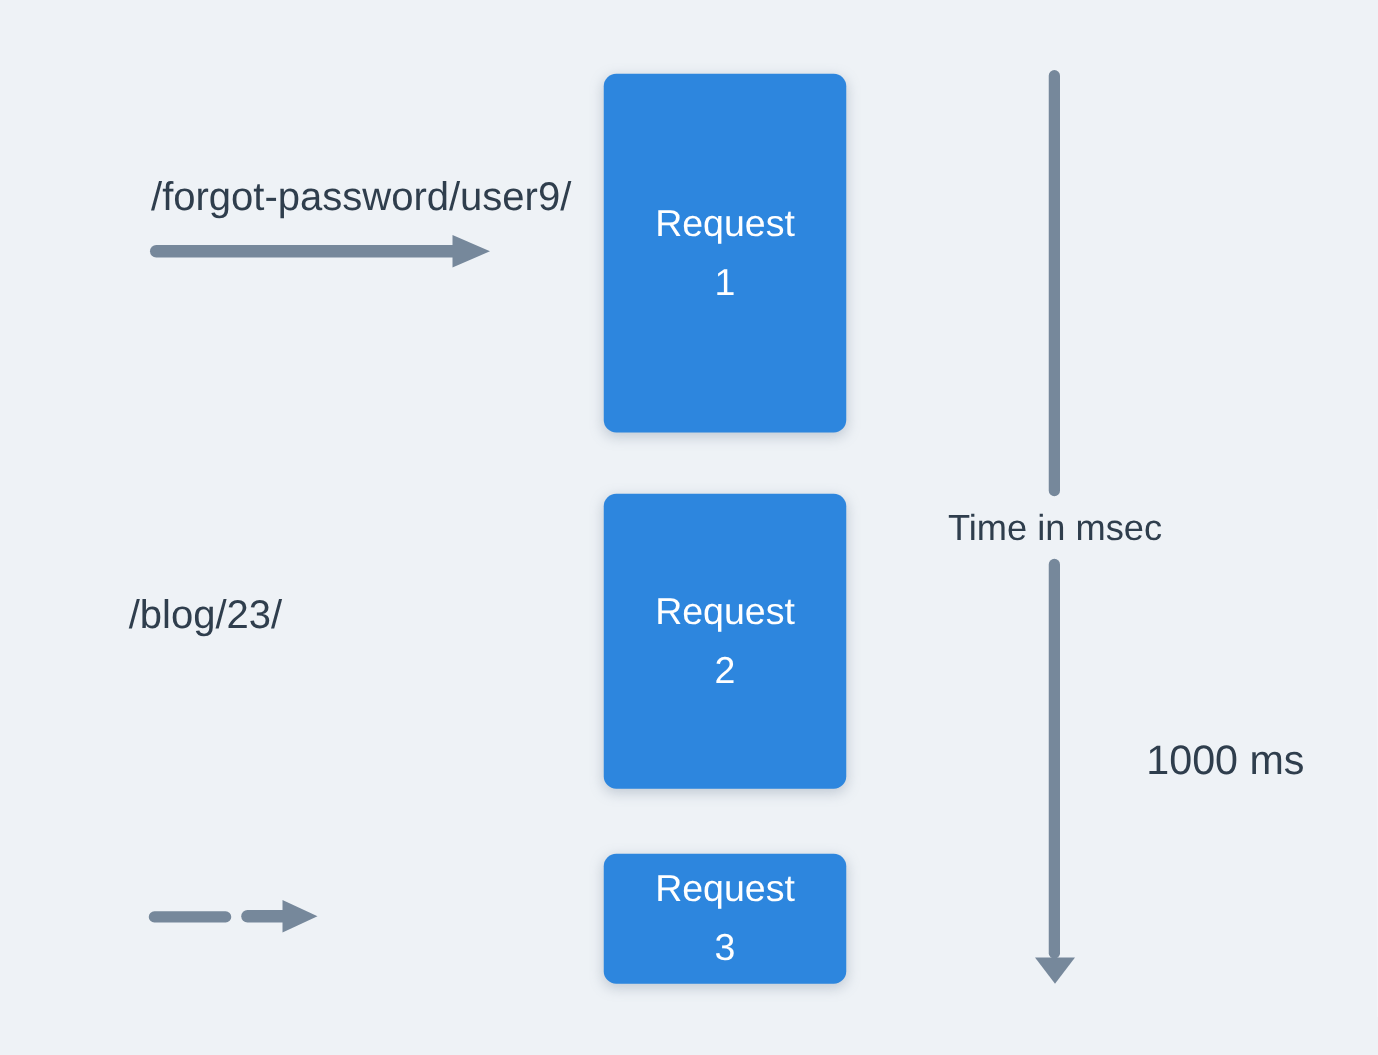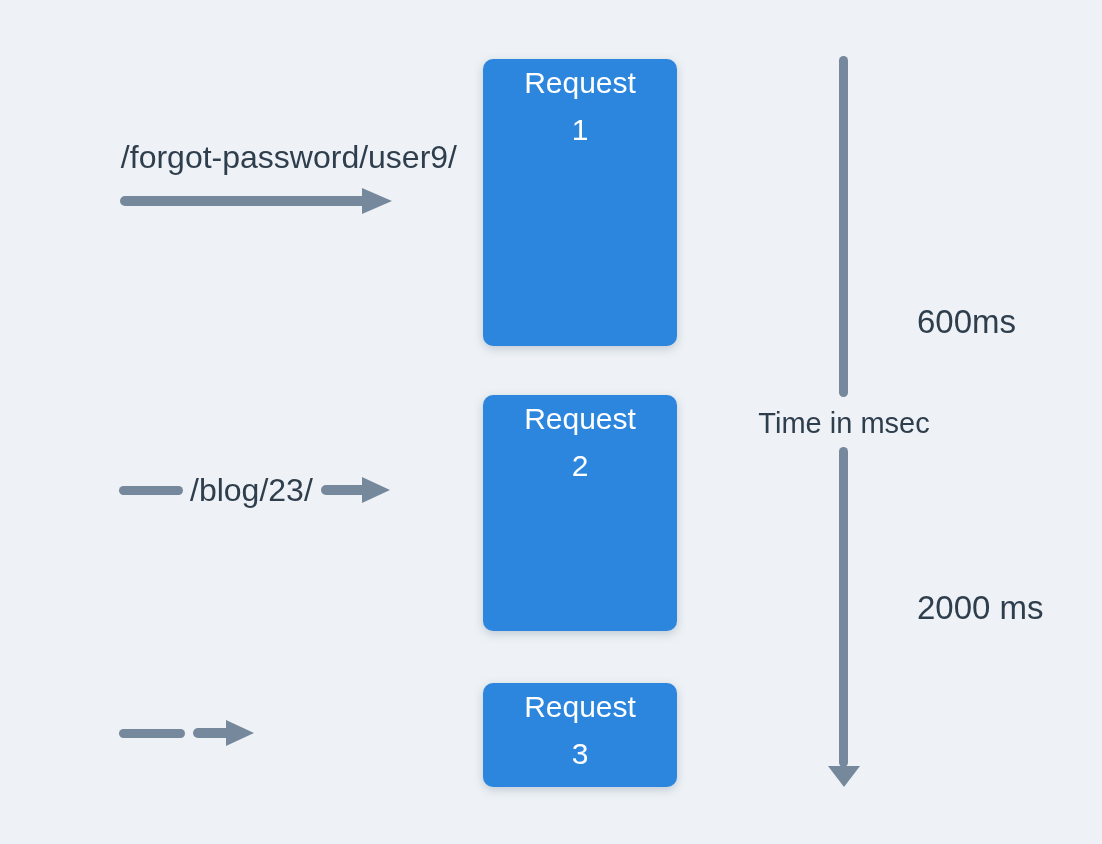--- a/index.html
+++ b/index.html
@@ -24,42 +24,42 @@
     text-align: right;
   }
   .arrow1 { position: absolute; left: 118px; top: 187px; }
   .inline-row {
     position: absolute;
     height: 48px;
     display: flex;
     align-items: center;
     gap: 7px;
   }
-  .row2 { left: 119px; top: 466px; }
+  .row2 { left: 103px; top: 466px; flex-direction: column; }
   .row3 { left: 119px; top: 709px; }
   .dash {
     height: 9px;
     background: #76889b;
     border-radius: 5px;
   }
   .dash2 { width: 64px; }
   .dash3 { width: 66px; }
   .arrow-shaft { stroke: #76889b; stroke-width: 10; stroke-linecap: round; fill: none; }
   .arrow-head { fill: #76889b; }
   .req-box {
     position: absolute;
     left: 483px;
     width: 194px;
     background: #2d86de;
     border-radius: 10px;
     box-shadow: 0 3px 10px rgba(110,125,150,0.35);
     display: flex;
     flex-direction: column;
     align-items: center;
-    justify-content: flex-start;
+    justify-content: center;
     color: #ffffff;
     font-size: 30px;
     line-height: 47px;
     text-align: center;
   }
   .box1 { top: 59px;  height: 287px; }
   .box2 { top: 395px; height: 236px; }
   .box3 { top: 683px; height: 104px; }
   .tl-seg {
     position: absolute;
@@ -138,16 +138,15 @@
   <div class="req-box box3">
     <div>Request</div>
     <div>3</div>
   </div>
 
   <div class="tl-seg tl-seg1"></div>
   <div class="tl-label">Time in msec</div>
   <div class="tl-seg tl-seg2"></div>
   <div class="tl-arrowhead"></div>
 
-  <div class="time-marker marker-600">600ms</div>
-  <div class="time-marker marker-1000">2000 ms</div>
+  <div class="time-marker marker-1000">1000 ms</div>
 
 </div>
 
 </body></html>

